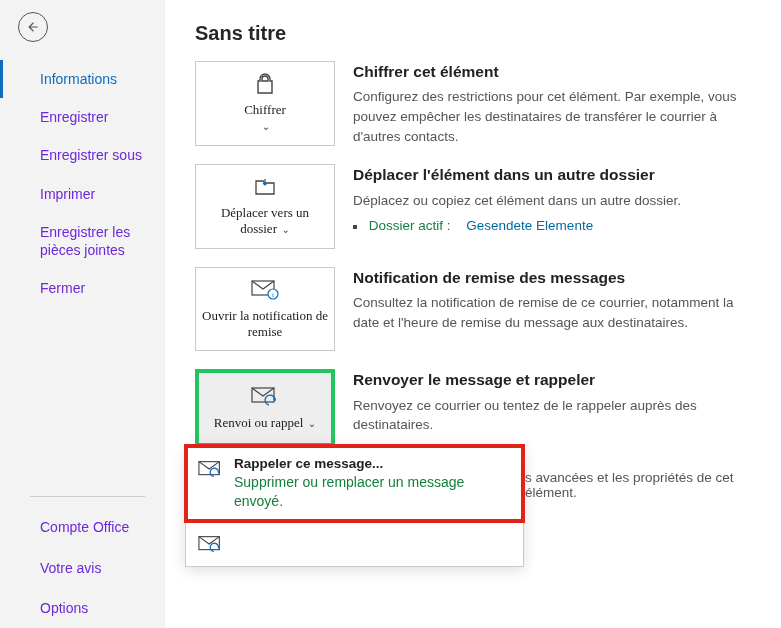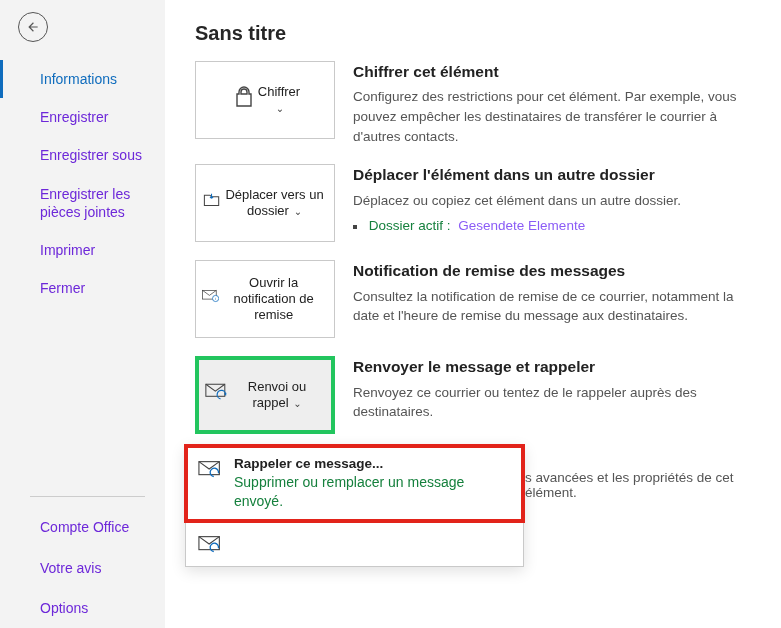--- a/index.html
+++ b/index.html
@@ -71,27 +71,29 @@
     display: flex;
     align-items: flex-start;
     margin-bottom: 18px;
   }
   .tile {
     width: 140px;
     min-height: 78px;
     border: 1px solid #c9c9c9;
     background: #fff;
     display: flex;
+    flex-direction: column;
     align-items: center;
     justify-content: center;
     padding: 10px 6px;
     text-align: center;
     cursor: pointer;
     font-size: 13px;
     line-height: 1.25;
+    font-family: Liberation Serif, serif;
   }
   .tile.highlighted {
     border: 4px solid #22c55e;
     background: #eeeeee;
   }
   .tile-icon {
     width: 28px;
     height: 24px;
     margin-bottom: 6px;
   }
@@ -107,21 +109,21 @@
     font-size: 15.5px;
     font-weight: 600;
     color: #222;
     margin-bottom: 4px;
   }
   .desc .meta {
     margin-top: 6px;
     color: #444;
   }
   .desc .meta-label { color: #15803d; }
-  .desc .meta-val { color: #8b5cf6; margin-left: 4px;}
+  .desc .meta-val { color: #0369a1; margin-left: 12px;}
   .bullet { display:inline-block; width:4px; height:4px; background:#444; margin-right:8px; vertical-align: middle;}
 
   
   .popup {
     position: absolute;
     left: 20px;
     top: 445px;
     width: 339px;
     background: #fff;
     border: 1px solid #c9c9c9;
@@ -171,22 +173,22 @@
   <div class="sidebar">
     <div class="back-btn">
       <svg width="14" height="14" viewBox="0 0 24 24">
           <path d="M20 11H7.8l5.6-5.6L12 4l-8 8 8 8 1.4-1.4L7.8 13H20z" fill="#555"></path>
         </svg>
     </div>
     <div class="nav-items">
       <div class="nav-item active">Informations</div>
       <div class="nav-item">Enregistrer</div>
       <div class="nav-item">Enregistrer sous</div>
+      <div class="nav-item">Imprimer</div>
       <div class="nav-item">Enregistrer les pièces jointes</div>
-      <div class="nav-item">Imprimer</div>
       <div class="nav-item">Fermer</div>
     </div>
     <div style="flex:1"></div>
     <hr class="nav-divider">
     <div class="nav-bottom">
       <div class="nav-item">Compte Office</div>
       <div class="nav-item">Votre avis</div>
       <div class="nav-item">Options</div>
     </div>
   </div>

